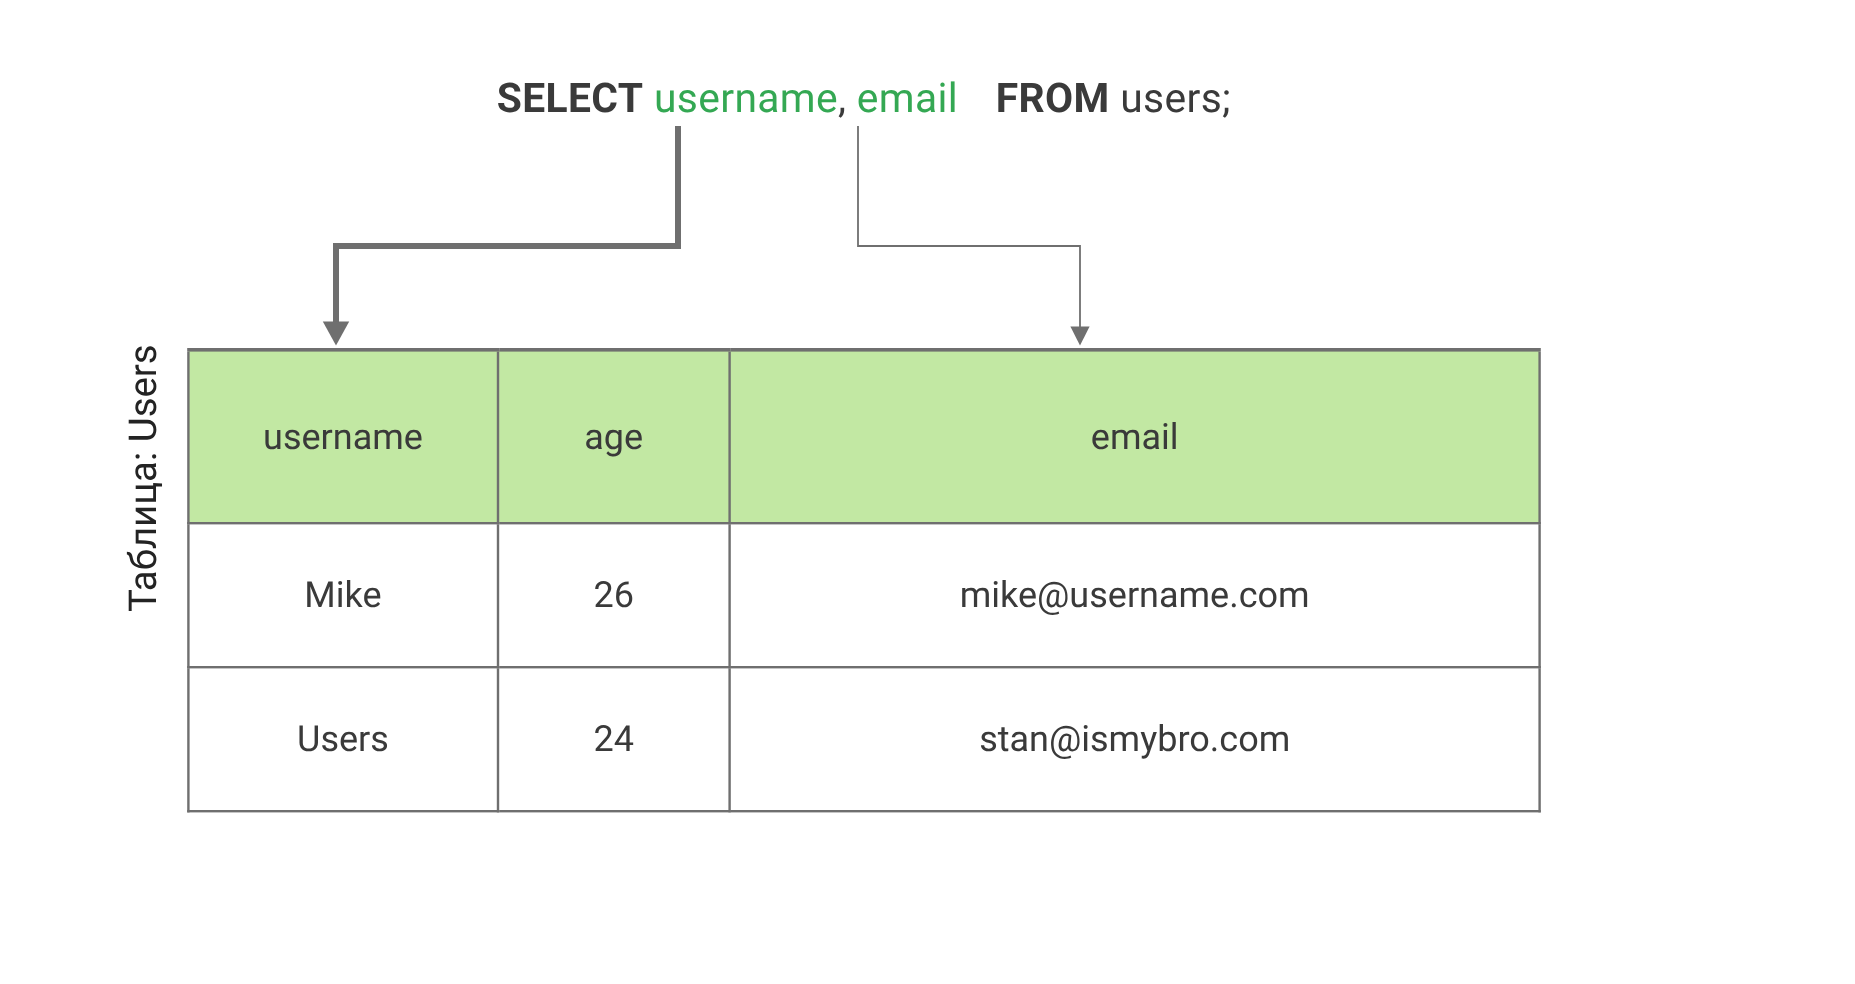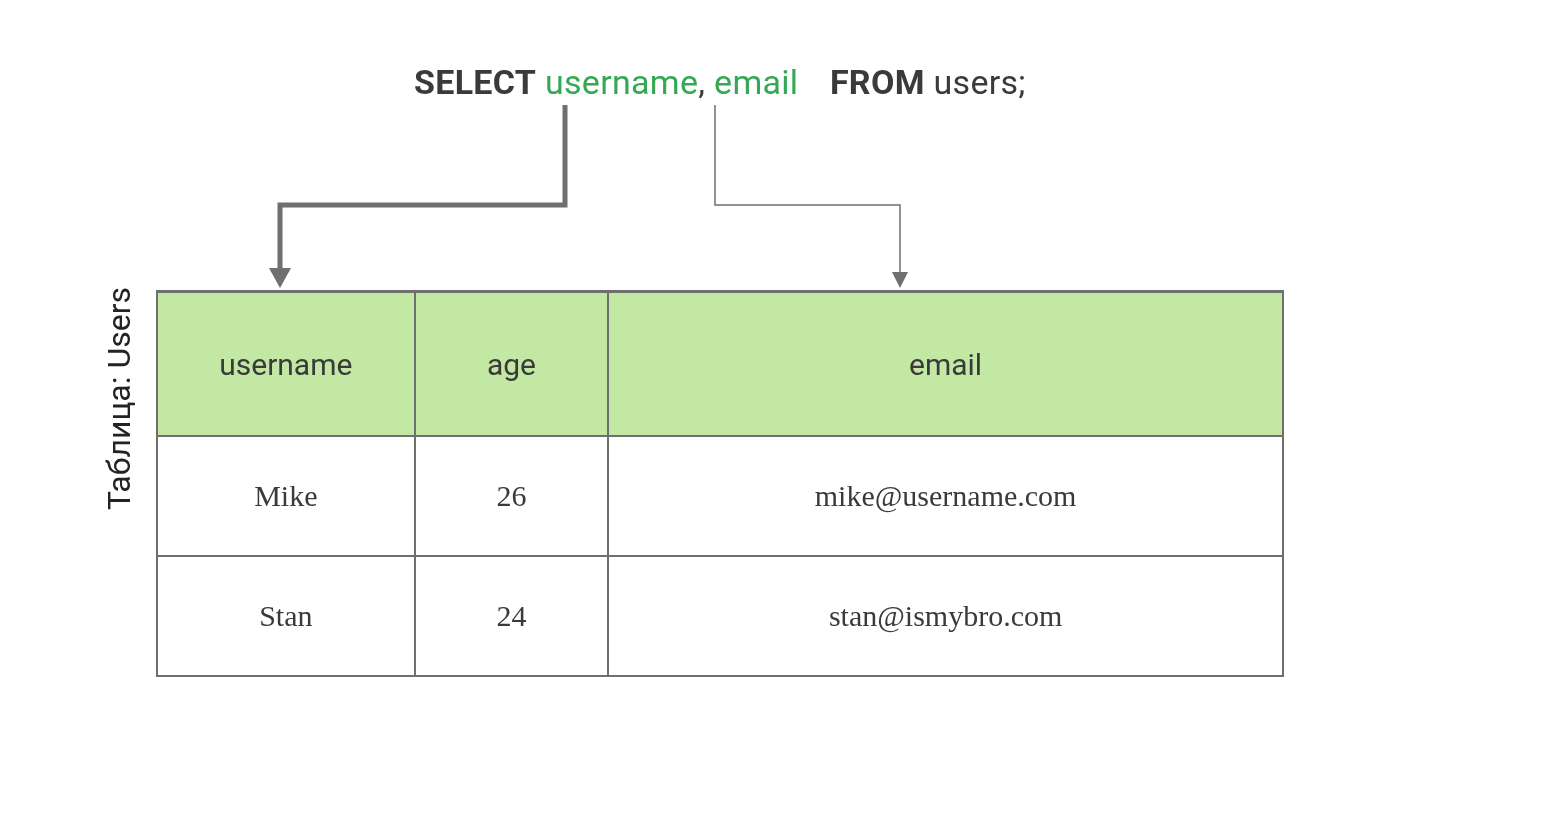--- a/index.html
+++ b/index.html
@@ -55,21 +55,21 @@
   .tbl th, .tbl td {
     border: 2px solid #6f6f6f;
     text-align: center;
     font-weight: 400;
   }
   .tbl th {
     background: #c2e8a3;
     height: 140px;
     border-top-width: 3px;
   }
-  .tbl td { height: 116px; background: #ffffff; font-family: Liberation Serif, serif; }
+  .tbl td { height: 116px; background: #ffffff; }
   .tbl col.c1 { width: 258px; }
   .tbl col.c2 { width: 194px; }
   .tbl col.c3 { width: 676px; }
   
   .arrows {
     position: absolute;
     left: 0; top: 0;
     width: 1546px; height: 820px;
     pointer-events: none;
   }
@@ -119,20 +119,20 @@
         <th>email</th>
       </tr>
     </thead>
     <tbody>
       <tr>
         <td>Mike</td>
         <td>26</td>
         <td>mike@username.com</td>
       </tr>
       <tr>
-        <td>Stan</td>
+        <td>Users</td>
         <td>24</td>
         <td>stan@ismybro.com</td>
       </tr>
     </tbody>
   </table>
 
 </div>
 
 </body></html>

